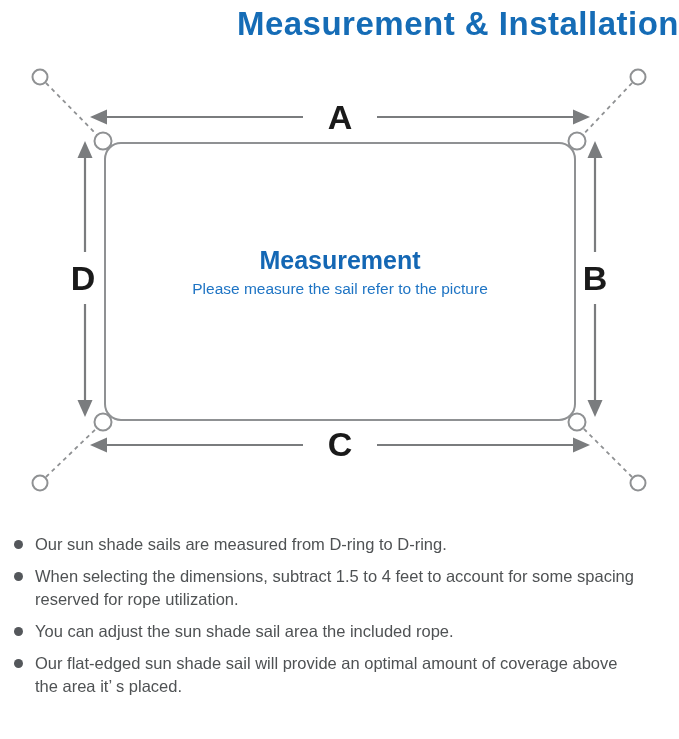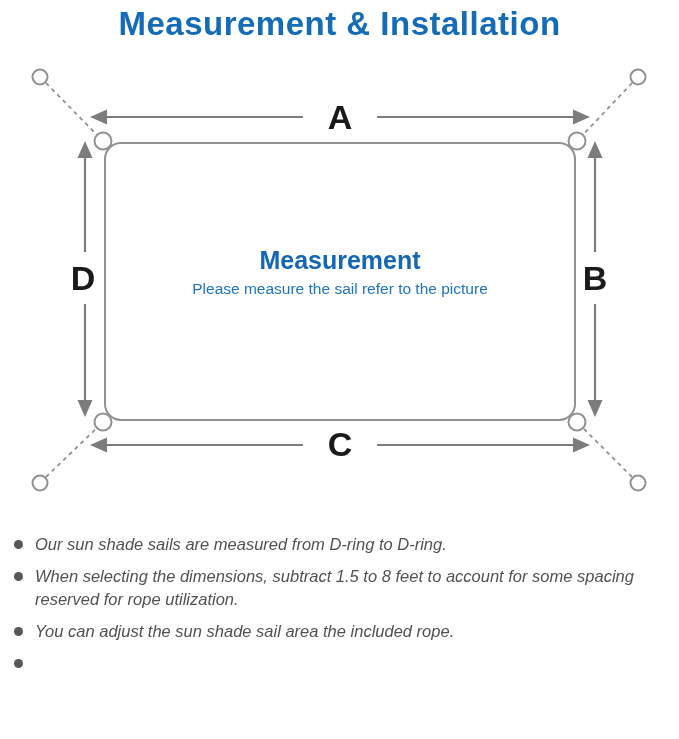--- a/index.html
+++ b/index.html
@@ -12,21 +12,21 @@
     position: relative;
     width: 679px;
     height: 739px;
     background: #ffffff;
     overflow: hidden;
   }
   .page-title {
     margin: 0;
     padding-top: 5px;
     height: 43px;
-    text-align: center;
+    text-align: right;
     font-size: 33px;
     line-height: 38px;
     font-weight: bold;
     letter-spacing: 0.5px;
     color: #156cb6;
   }
   svg.diagram {
     display: block;
     width: 679px;
     height: 468px;
@@ -64,21 +64,20 @@
   .bullet-dot {
     flex: 0 0 auto;
     width: 9px;
     height: 9px;
     border-radius: 50%;
     background: #54575b;
     margin: 7px 12px 0 5px;
   }
   .note-text {
     white-space: pre-line;
-    font-style: italic;
   }
 </style>
 </head>
 <body>
 
 <div class="page">
 
   <h1 class="page-title">Measurement &amp; Installation</h1>
 
   <svg class="diagram" viewBox="0 0 679 468">
@@ -142,25 +141,27 @@
     <text x="340" y="240" text-anchor="middle" dominant-baseline="central" class="center-sub">Please measure the sail refer to the picture</text>
   </svg>
 
   <ul class="notes">
     <li>
       <span class="bullet-dot"></span>
       <span class="note-text">Our sun shade sails are measured from D-ring to D-ring.</span>
     </li>
     <li>
       <span class="bullet-dot"></span>
-      <span class="note-text">When selecting the dimensions, subtract 1.5 to 8 feet to account for some spacing
+      <span class="note-text">When selecting the dimensions, subtract 1.5 to 4 feet to account for some spacing
 reserved for rope utilization.</span>
     </li>
     <li>
       <span class="bullet-dot"></span>
       <span class="note-text">You can adjust the sun shade sail area the included rope.</span>
     </li>
     <li>
       <span class="bullet-dot"></span>
+      <span class="note-text">Our flat-edged sun shade sail will provide an optimal amount of coverage above
+the area it’ s placed.</span>
     </li>
   </ul>
 
 </div>
 
 </body></html>

